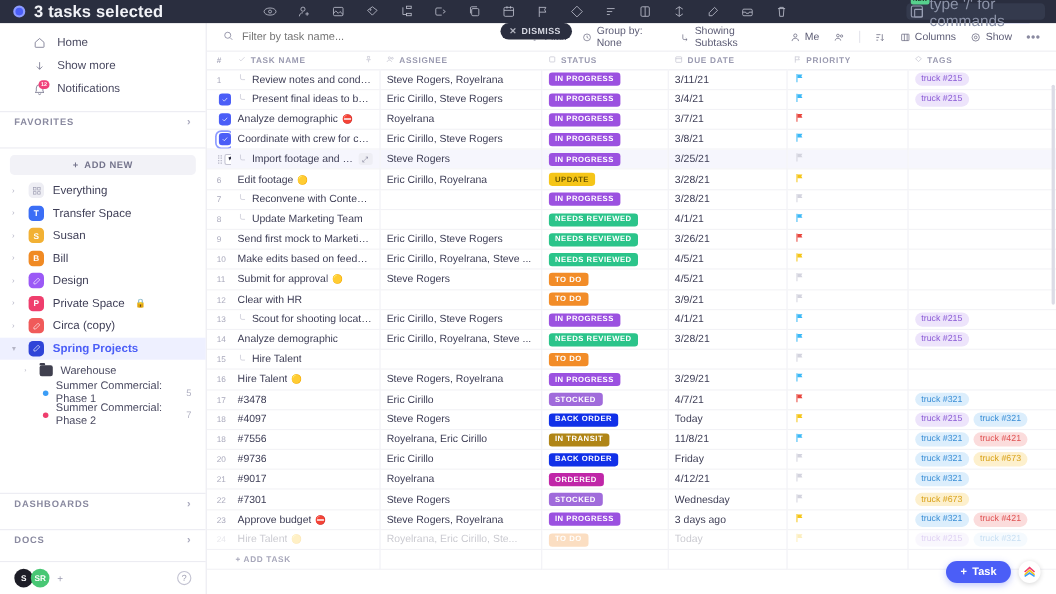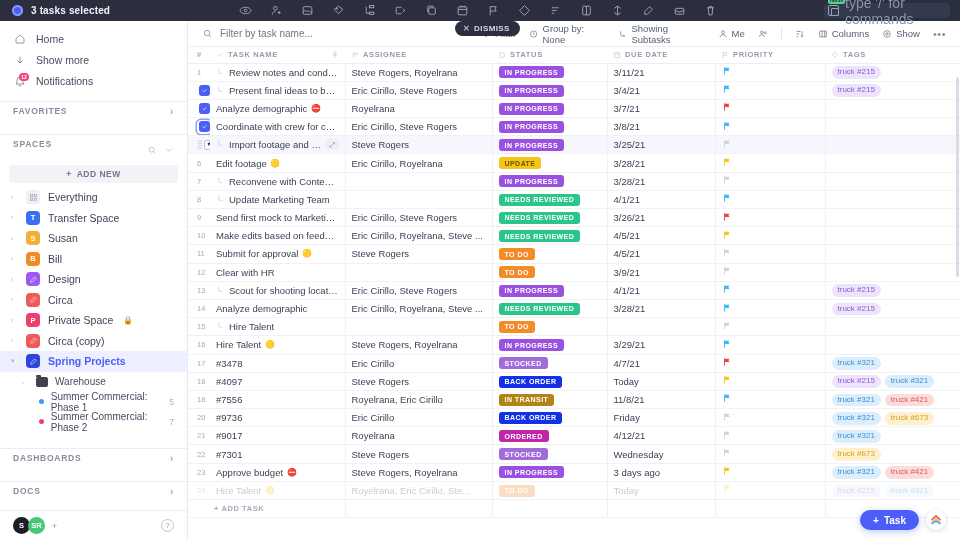--- a/index.html
+++ b/index.html
@@ -17,21 +17,21 @@
     height: 21px; background: #2a2e3f; color: #e9eaf0;
     display: flex; align-items: center; flex: 0 0 21px;
     position: relative; z-index: 40;
   }
   .topbar-left { display: flex; align-items: center; gap: 8px; padding-left: 12px; width: 230px; }
   .sel-dot {
     width: 11px; height: 11px; border-radius: 50%;
     background: #4b5ef7; border: 2px solid #8d9bff;
     display: inline-block;
   }
-  .sel-text { font-size: 10px; font-weight: 700; letter-spacing: .15px; color: #f2f3f8; }
+  .sel-text { font-size: 15px; font-weight: 700; letter-spacing: .15px; color: #f2f3f8; }
   .topbar-icons { display: flex; align-items: center; gap: 0; flex: 1; }
   .tb-ico {
     width: 31px; height: 21px; display: flex; align-items: center; justify-content: center;
     color: #c9cbd8; opacity: .92;
   }
   .tb-ico svg { width: 13px; height: 13px; stroke: currentColor; fill: none; stroke-width: 1.4; }
   .topbar-right { display: flex; align-items: center; padding-right: 10px; gap: 6px; }
   .cmdbox {
     display: flex; align-items: center; gap: 6px;
     background: #343a4d; border-radius: 4px; height: 15px; padding: 0 7px 0 4px;
@@ -55,21 +55,21 @@
 
   
   .body { display: flex; flex: 1; min-height: 0; }
 
   
   .sidebar {
     width: 188px; flex: 0 0 188px; background: #fff;
     border-right: 1px solid #e8e8ef;
     display: flex; flex-direction: column; font-size: 10.5px;
   }
-  .sb-top { padding: 7px 0 6px 0; }
+  .sb-top { padding: 7px 0 6px 0; margin-left: 16px; }
   .sb-row {
     display: flex; align-items: center; gap: 9px;
     height: 21px; padding: 0 13px; color: #4a4a61; position: relative;
   }
   .sb-row .lbl { font-size: 10.5px; }
   .sb-ico { width: 14px; display: flex; align-items: center; justify-content: center; color: #6b6b85; }
   .sb-ico svg { width: 12px; height: 12px; stroke: currentColor; fill: none; stroke-width: 1.4; }
   .notif-dot {
     position: absolute; left: 19px; top: 3px;
     background: #f0417a; color: #fff; font-size: 5px; font-weight: 700;
@@ -152,21 +152,21 @@
   col.c-asg { width: 147px; }
   col.c-sts { width: 115px; }
   col.c-due { width: 108px; }
   col.c-pri { width: 110px; }
   col.c-tag { width: 135px; }
   thead th {
     height: 16px; font-size: 7.5px; font-weight: 700; letter-spacing: .65px;
     color: #9a9ab0; text-align: left; border-bottom: 1px solid #ededf3;
     padding: 0 6px; vertical-align: middle; background: #fff;
   }
-  thead th .hd { display: flex; align-items: flex-end; gap: 4px; }
+  thead th .hd { display: flex; align-items: flex-start; gap: 4px; }
   thead th svg { width: 8px; height: 8px; stroke: #b3b3c4; fill: none; stroke-width: 1.5; }
   thead th.num { text-align: left; padding-left: 9px; color: #a8a8bb; }
   thead th .pin { margin-left: auto; }
   tbody td {
     height: 18.2px; font-size: 9.5px; color: #3d3d55;
     border-bottom: 1px solid #f2f2f6; padding: 0 6px; vertical-align: middle;
     white-space: nowrap; overflow: hidden;
   }
   tbody td.num { font-size: 7.5px; color: #a8a8bb; text-align: left; padding-left: 9px; position: relative; }
   tbody tr.hov td { background: #f6f6fd; }
@@ -371,33 +371,20 @@
           <span class="lbl">Notifications</span>
         </div>
       </div>
       <div class="sb-sep"></div>
       <div class="sb-head">
         <span>FAVORITES</span>
         <span class="sp"></span>
         <span class="chev">›</span>
       </div>
       <div class="sb-sep"></div>
-      <div class="sb-head">
-        <span>SPACES</span>
-        <span class="sp"></span>
-        <span class="mini">
-          <span><svg viewBox="0 0 24 24">
-                <circle cx="11" cy="11" r="6"></circle>
-                <path d="M16 16l4 4"></path>
-              </svg></span>
-          <span><svg viewBox="0 0 24 24">
-                <path d="M6 9l6 6 6-6"></path>
-              </svg></span>
-        </span>
-      </div>
       <div class="addnew">
         <span>+</span>
         <span>ADD NEW</span>
       </div>
       <div id="spaces-list">
           <div class="space-row">
             <span class="caret">›</span>
             <span class="sq grid" style="">
               <svg viewBox="0 0 24 24">
                 <rect x="4" y="4" width="6" height="6"></rect>
@@ -424,29 +411,20 @@
             <span class="nm">Bill</span>
           </div>
           <div class="space-row">
             <span class="caret">›</span>
             <span class="sq " style="background:#9b59f6">
               <svg viewBox="0 0 24 24">
                 <path d="M5 19h4l10-10-4-4L5 15z"></path>
               </svg>
             </span>
             <span class="nm">Design</span>
-          </div>
-          <div class="space-row">
-            <span class="caret">›</span>
-            <span class="sq " style="background:#f05a5a">
-              <svg viewBox="0 0 24 24">
-                <path d="M5 19h4l10-10-4-4L5 15z"></path>
-              </svg>
-            </span>
-            <span class="nm">Circa</span>
           </div>
           <div class="space-row">
             <span class="caret">›</span>
             <span class="sq " style="background:#ef3e6d">P</span>
             <span class="nm">Private Space</span>
             <span class="lock">🔒</span>
           </div>
           <div class="space-row">
             <span class="caret">›</span>
             <span class="sq " style="background:#f05a5a">

